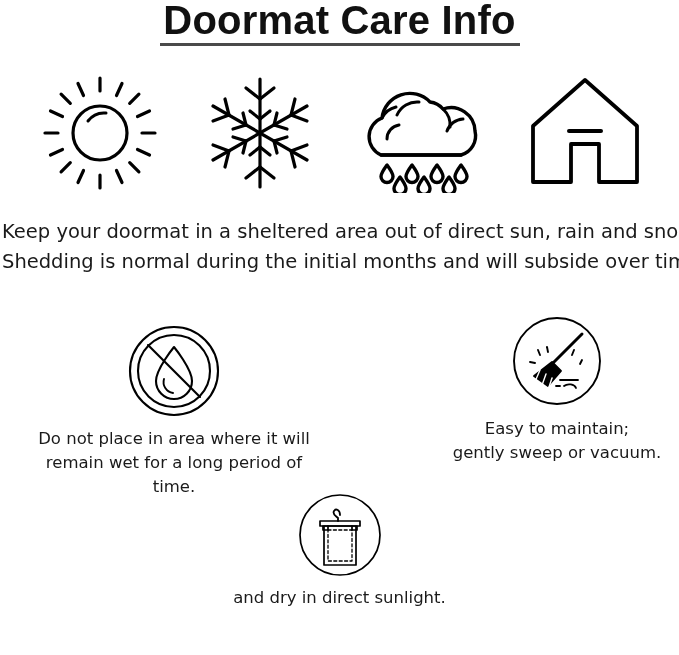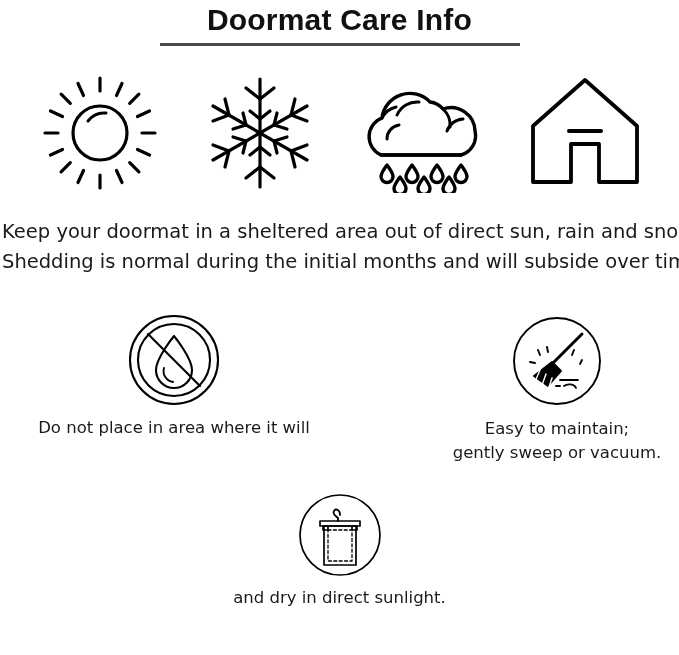--- a/index.html
+++ b/index.html
@@ -20,21 +20,21 @@
   #title-block {
     position: absolute;
     top: 0px;
     left: 0px;
     width: 679px;
     text-align: center;
   }
   #page-title {
     font-family: "Liberation Sans", sans-serif;
     font-weight: bold;
-    font-size: 30px;
+    font-size: 40px;
     letter-spacing: 0.2px;
     color: #111111;
     line-height: 36px;
     margin: 0;
     padding-top: 2px;
   }
   #title-rule {
     width: 360px;
     height: 3px;
     background: #4a4a4a;
@@ -74,21 +74,21 @@
     color: #1a1a1a;
     text-align: left;
     white-space: nowrap;
   }
 
   
   .badge-block {
     position: absolute;
     text-align: center;
   }
-  #block-nowater { top: 313px; left: 34px;  width: 280px; }
+  #block-nowater { top: 324px; left: 34px;  width: 280px; }
   #block-broom   { top: 314px; left: 417px; width: 280px; }
 
   .badge-icon {
     height: 94px;
     display: flex;
     align-items: center;
     justify-content: center;
   }
   .badge-caption {
     margin-top: 9px;
@@ -251,20 +251,21 @@
 
       <path d="M46 22 C46 22 28 44 28 56 a18 18 0 0 0 36 0 C64 44 46 22 46 22 Z"></path>
 
       <path d="M36 54 a11 11 0 0 0 9 14" stroke-width="1.9"></path>
 
       <line x1="20" y1="20" x2="72" y2="72"></line>
     </svg>
   </div>
   <div class="badge-caption">
     <span class="ln">Do not place in area where it will</span>
+    <span class="ln">remain wet for a long period of time.</span>
   </div>
 </div>
 
 <div class="badge-block" id="block-broom">
   <div class="badge-icon">
     <svg width="90" height="90" viewBox="0 0 90 90" fill="none" stroke="#000000" stroke-width="1.9" stroke-linecap="round" stroke-linejoin="round">
       <circle cx="45" cy="45" r="43"></circle>
 
       <line x1="70" y1="18" x2="40" y2="48" stroke-width="3"></line>
 

